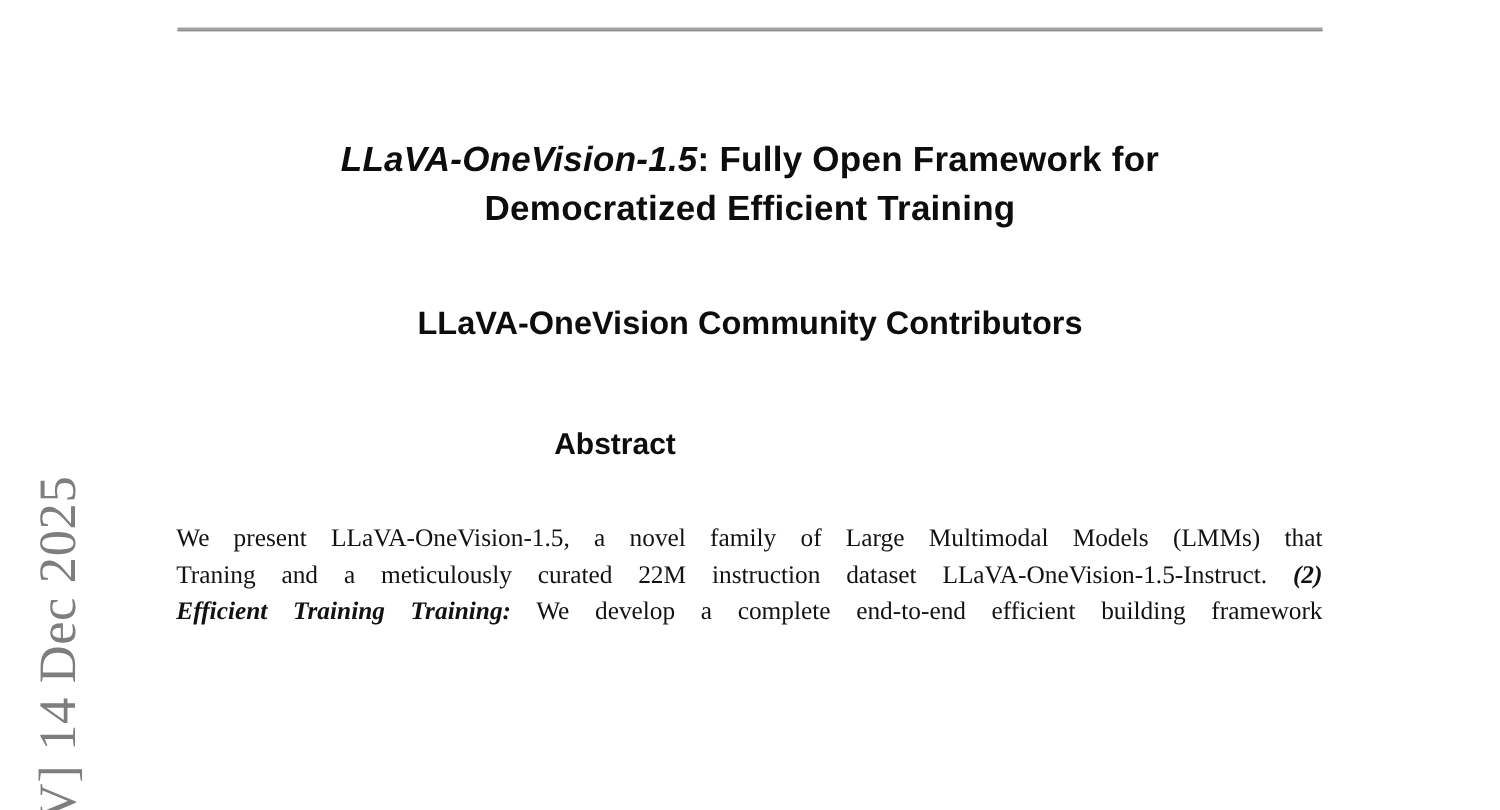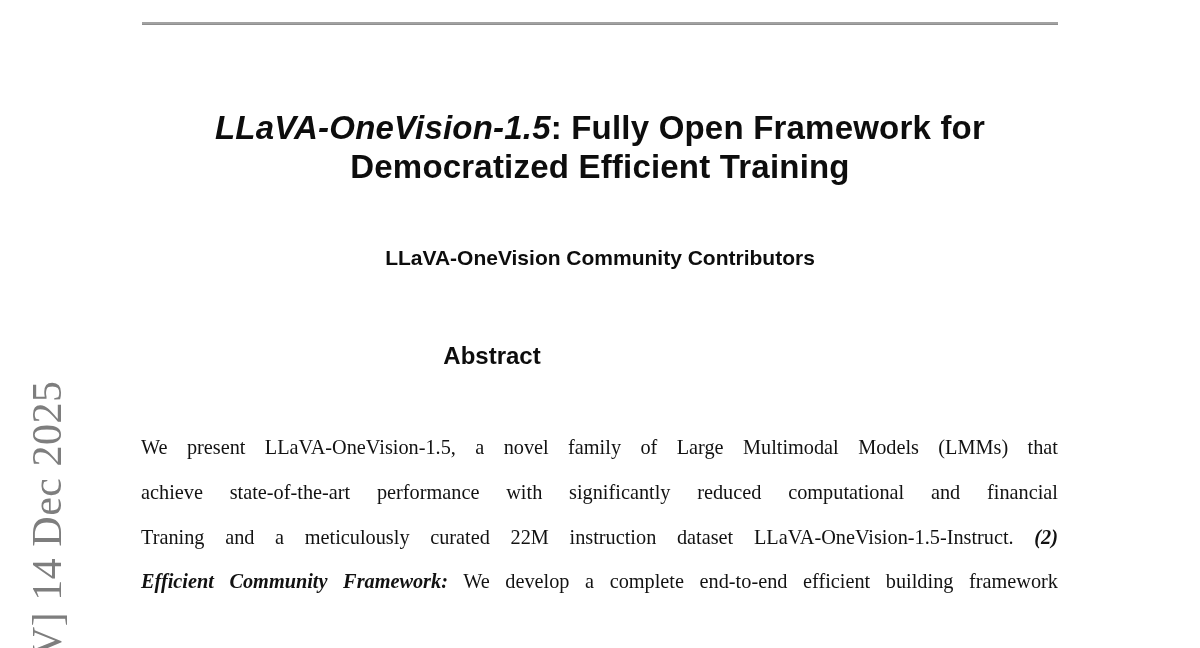--- a/index.html
+++ b/index.html
@@ -15,31 +15,31 @@
     position:absolute; left:142px; top:22px;
     width:916px; height:2px;
     background:#a2a2a2;
     border-bottom:1px solid #8f8f8f;
   }
   .title-block {
     position:absolute; left:0; top:108px; width:1200px;
     text-align:center;
     font-family:"Liberation Sans", sans-serif;
     font-weight:bold;
-    font-size:33px; line-height:39px;
+    font-size:28px; line-height:39px;
     color:#0d0d0d;
     letter-spacing:0.2px;
   }
   .title-block .it { font-style:italic; }
   .authors-line {
     position:absolute; left:0; top:245px; width:1200px;
     text-align:center;
     font-family:"Liberation Sans", sans-serif;
     font-weight:bold;
-    font-size:21px; line-height:26px;
+    font-size:26px; line-height:26px;
     color:#0d0d0d;
   }
   .abstract-heading {
     position:absolute; left:0; top:342px; width:984px;
     text-align:center;
     font-family:"Liberation Sans", sans-serif;
     font-weight:bold;
     font-size:24px; line-height:28px;
     color:#0d0d0d;
   }
@@ -50,21 +50,20 @@
     color:#121212;
   }
   .abs-line {
     display:block;
     height:28.75px; line-height:28.75px;
     text-align:justify;
     -moz-text-align-last:justify;
     text-align-last:justify;
     white-space:normal;
     overflow:visible;
-    margin-top:16px;
   }
   .abs-line .em { font-weight:bold; font-style:italic; }
   .arxiv-watermark {
     position:absolute; left:26px; top:657px;
     transform:rotate(-90deg);
     transform-origin:0 0;
     font-family:"Liberation Serif", serif;
     font-size:42px; line-height:42px;
     color:#7e7e7e;
     white-space:nowrap;
@@ -80,18 +79,17 @@
   <div><span class="it">LLaVA-OneVision-1.5</span><span>: Fully Open Framework for</span></div>
   <div>Democratized Efficient Training</div>
 </div>
 
 <div class="authors-line">LLaVA-OneVision Community Contributors</div>
 
 <div class="abstract-heading">Abstract</div>
 
 <div class="abstract-body">
   <span class="abs-line"><span>We present LLaVA-OneVision-1.5, a novel family of Large Multimodal Models (LMMs) that</span><span class="em"></span><span></span></span>
-  <span class="abs-line"><span>achieve state-of-the-art performance with significantly reduced computational and financial</span><span class="em"></span><span></span></span>
   <span class="abs-line"><span>Traning and a meticulously curated 22M instruction dataset LLaVA-OneVision-1.5-Instruct. </span><span class="em">(2)</span><span></span></span>
-  <span class="abs-line"><span></span><span class="em">Efficient Community Framework:</span><span> We develop a complete end-to-end efficient building framework</span></span>
+  <span class="abs-line"><span></span><span class="em">Efficient Training Training:</span><span> We develop a complete end-to-end efficient building framework</span></span>
 </div>
 
 <div class="arxiv-watermark">V] 14 Dec 2025</div>
 
 </body></html>

